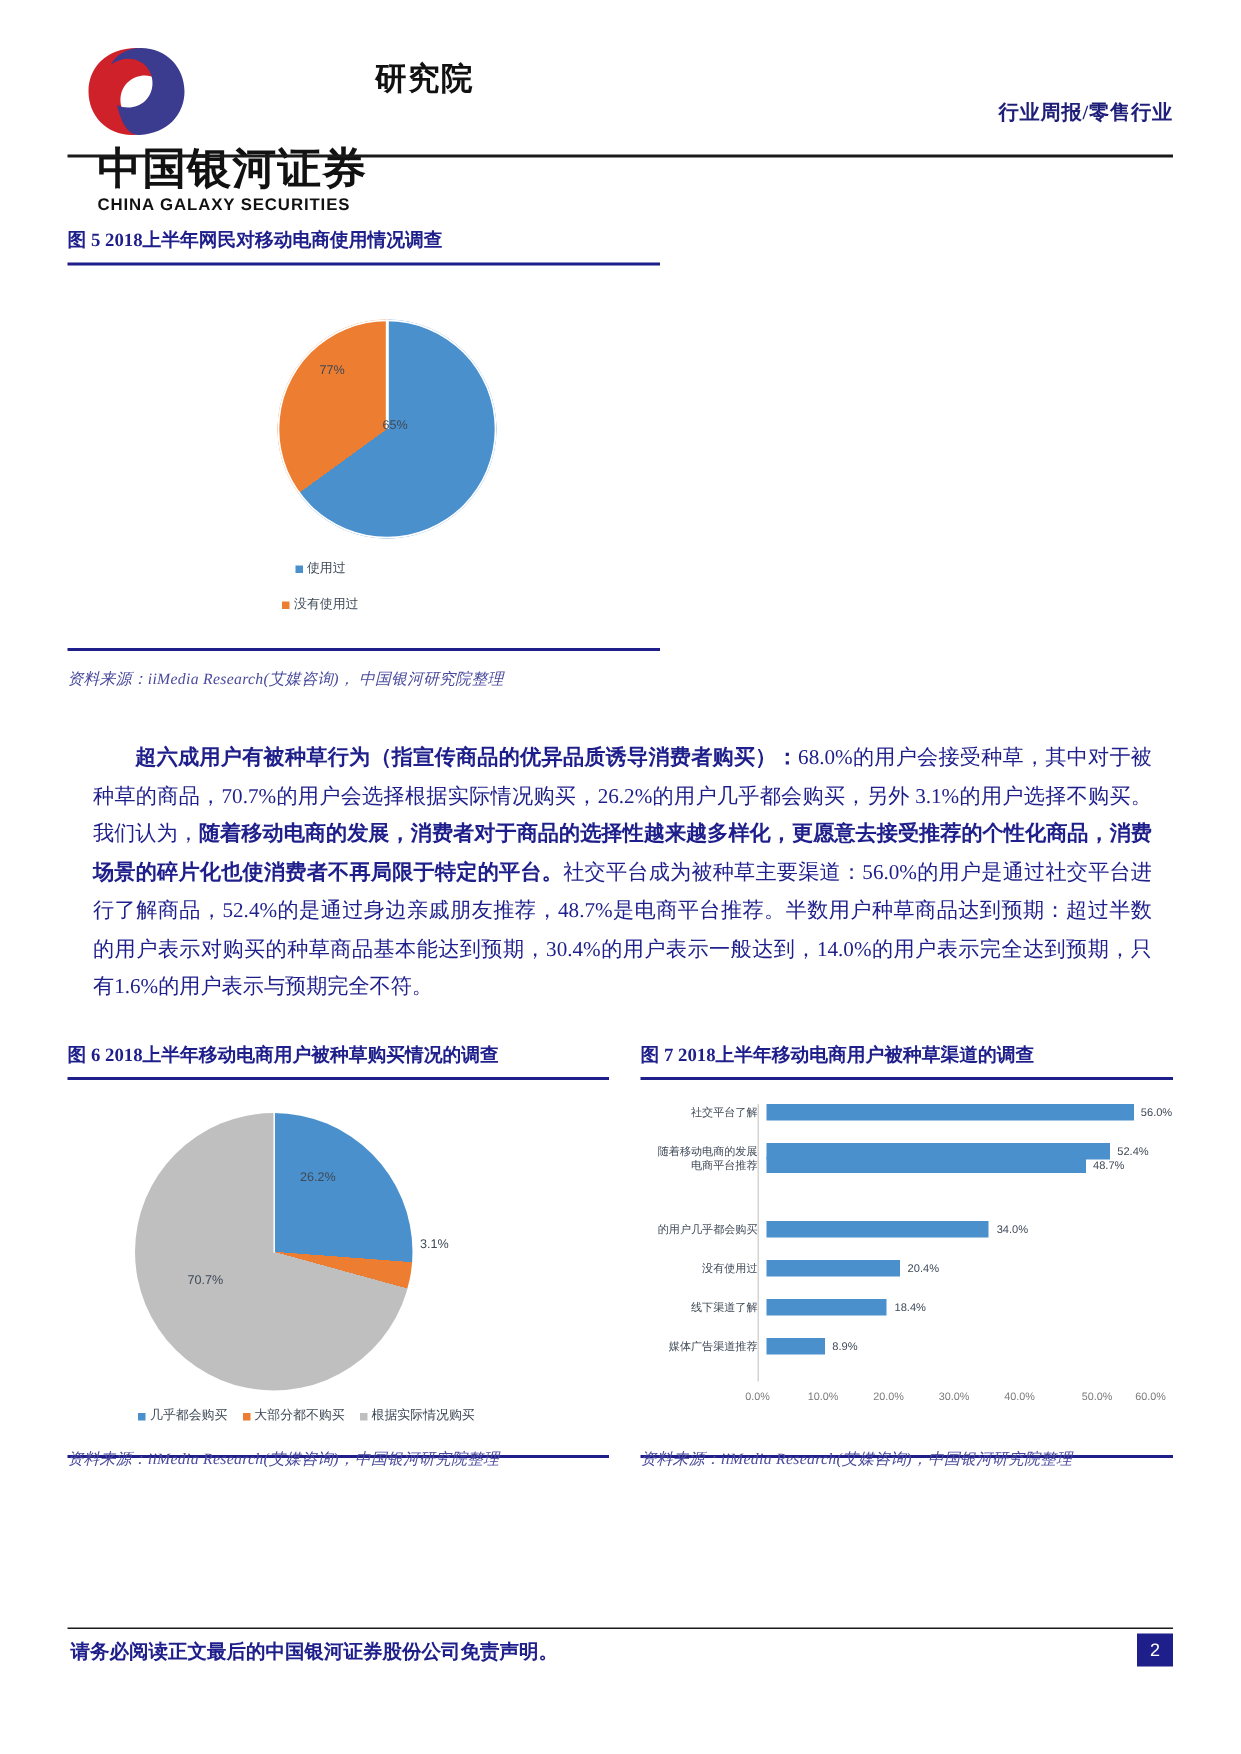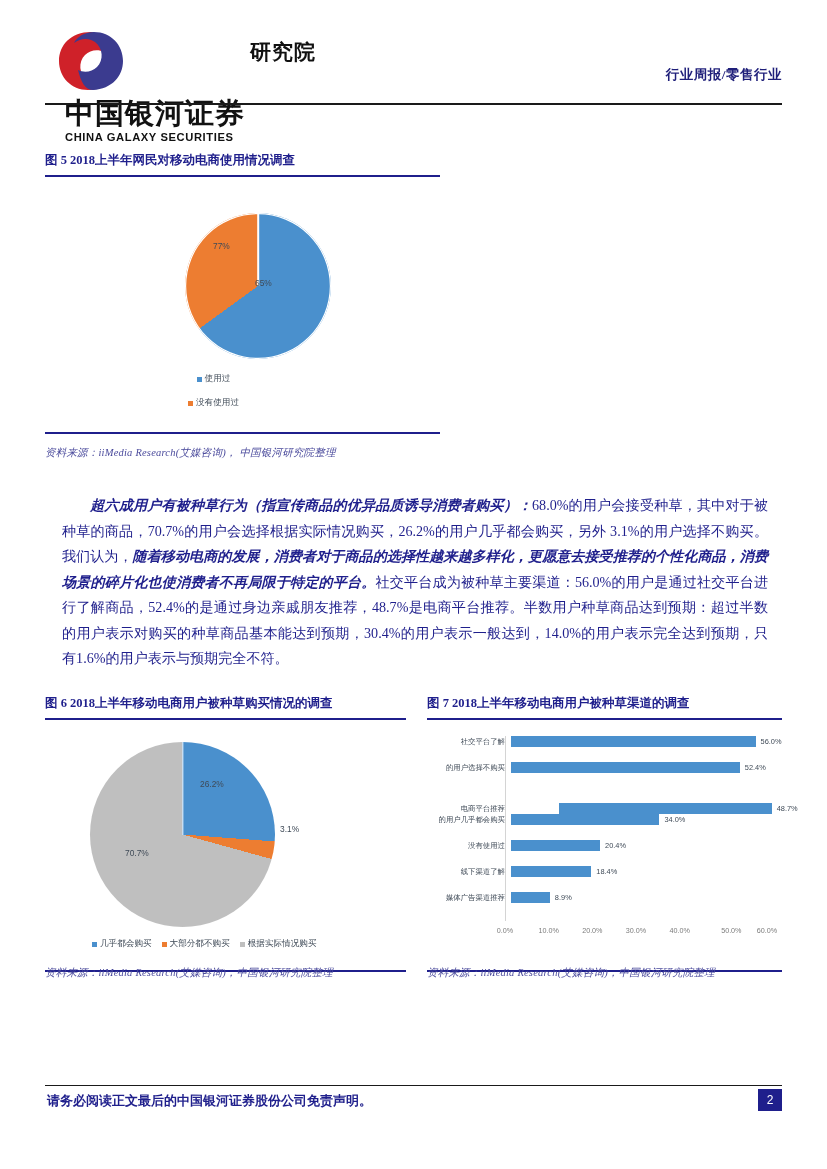--- a/index.html
+++ b/index.html
@@ -85,21 +85,21 @@
   .legend .sw{width:5px;height:5px;display:inline-block;}
   #fig5 .legend{left:143px;top:196px;flex-direction:column;}
 
   
   .body-text{
     position:absolute;left:62px;top:493px;width:706px;
     font-family:"Liberation Serif","DejaVu Serif",serif;
     font-size:14.1px;line-height:25.5px;color:#1f1f8c;
     text-align:justify;text-justify:inter-ideograph;
   }
-  .body-text .b{font-weight:bold;font-style:italic;}
+  .body-text .b{font-weight:bold;}
   .indent{text-indent:2em;}
 
   
   #fig6{position:absolute;left:45px;top:695px;width:361px;}
   #fig7{position:absolute;left:427px;top:695px;width:355px;}
   #fig6 .fig-title,#fig7 .fig-title{margin-bottom:6px;}
   #fig6 .chartbox,#fig7 .chartbox{height:250px;position:relative;}
 
   .pie2{
     position:absolute;left:45px;top:22px;width:185px;height:185px;border-radius:50%;
@@ -253,27 +253,27 @@
             <span class="xtick" style="left: 262px;">60.0%</span>
           </div>
       <div class="bar-row" style="top: 6px;">
             <div class="bar-cat">社交平台了解</div>
             <div class="bar-track">
               <div class="bar-fill" style="width: 244.533px; background: rgb(74, 144, 205);"></div>
               <div class="bar-val" style="left: 249.533px;">56.0%</div>
             </div>
           </div>
           <div class="bar-row" style="top: 32px;">
-            <div class="bar-cat">的用户选择不购买</div>
+            <div class="bar-cat">随着移动电商的发展</div>
             <div class="bar-track">
               <div class="bar-fill" style="width: 228.813px; background: rgb(74, 144, 205);"></div>
               <div class="bar-val" style="left: 233.813px;">52.4%</div>
             </div>
           </div>
-          <div class="bar-row" style="top: 73px; gap: 48px;">
+          <div class="bar-row" style="top: 41px;">
             <div class="bar-cat">电商平台推荐</div>
             <div class="bar-track">
               <div class="bar-fill" style="width: 212.657px; background: rgb(74, 144, 205);"></div>
               <div class="bar-val" style="left: 217.657px;">48.7%</div>
             </div>
           </div>
           <div class="bar-row" style="top: 84px;">
             <div class="bar-cat">的用户几乎都会购买</div>
             <div class="bar-track">
               <div class="bar-fill" style="width: 148.467px; background: rgb(74, 144, 205);"></div>

